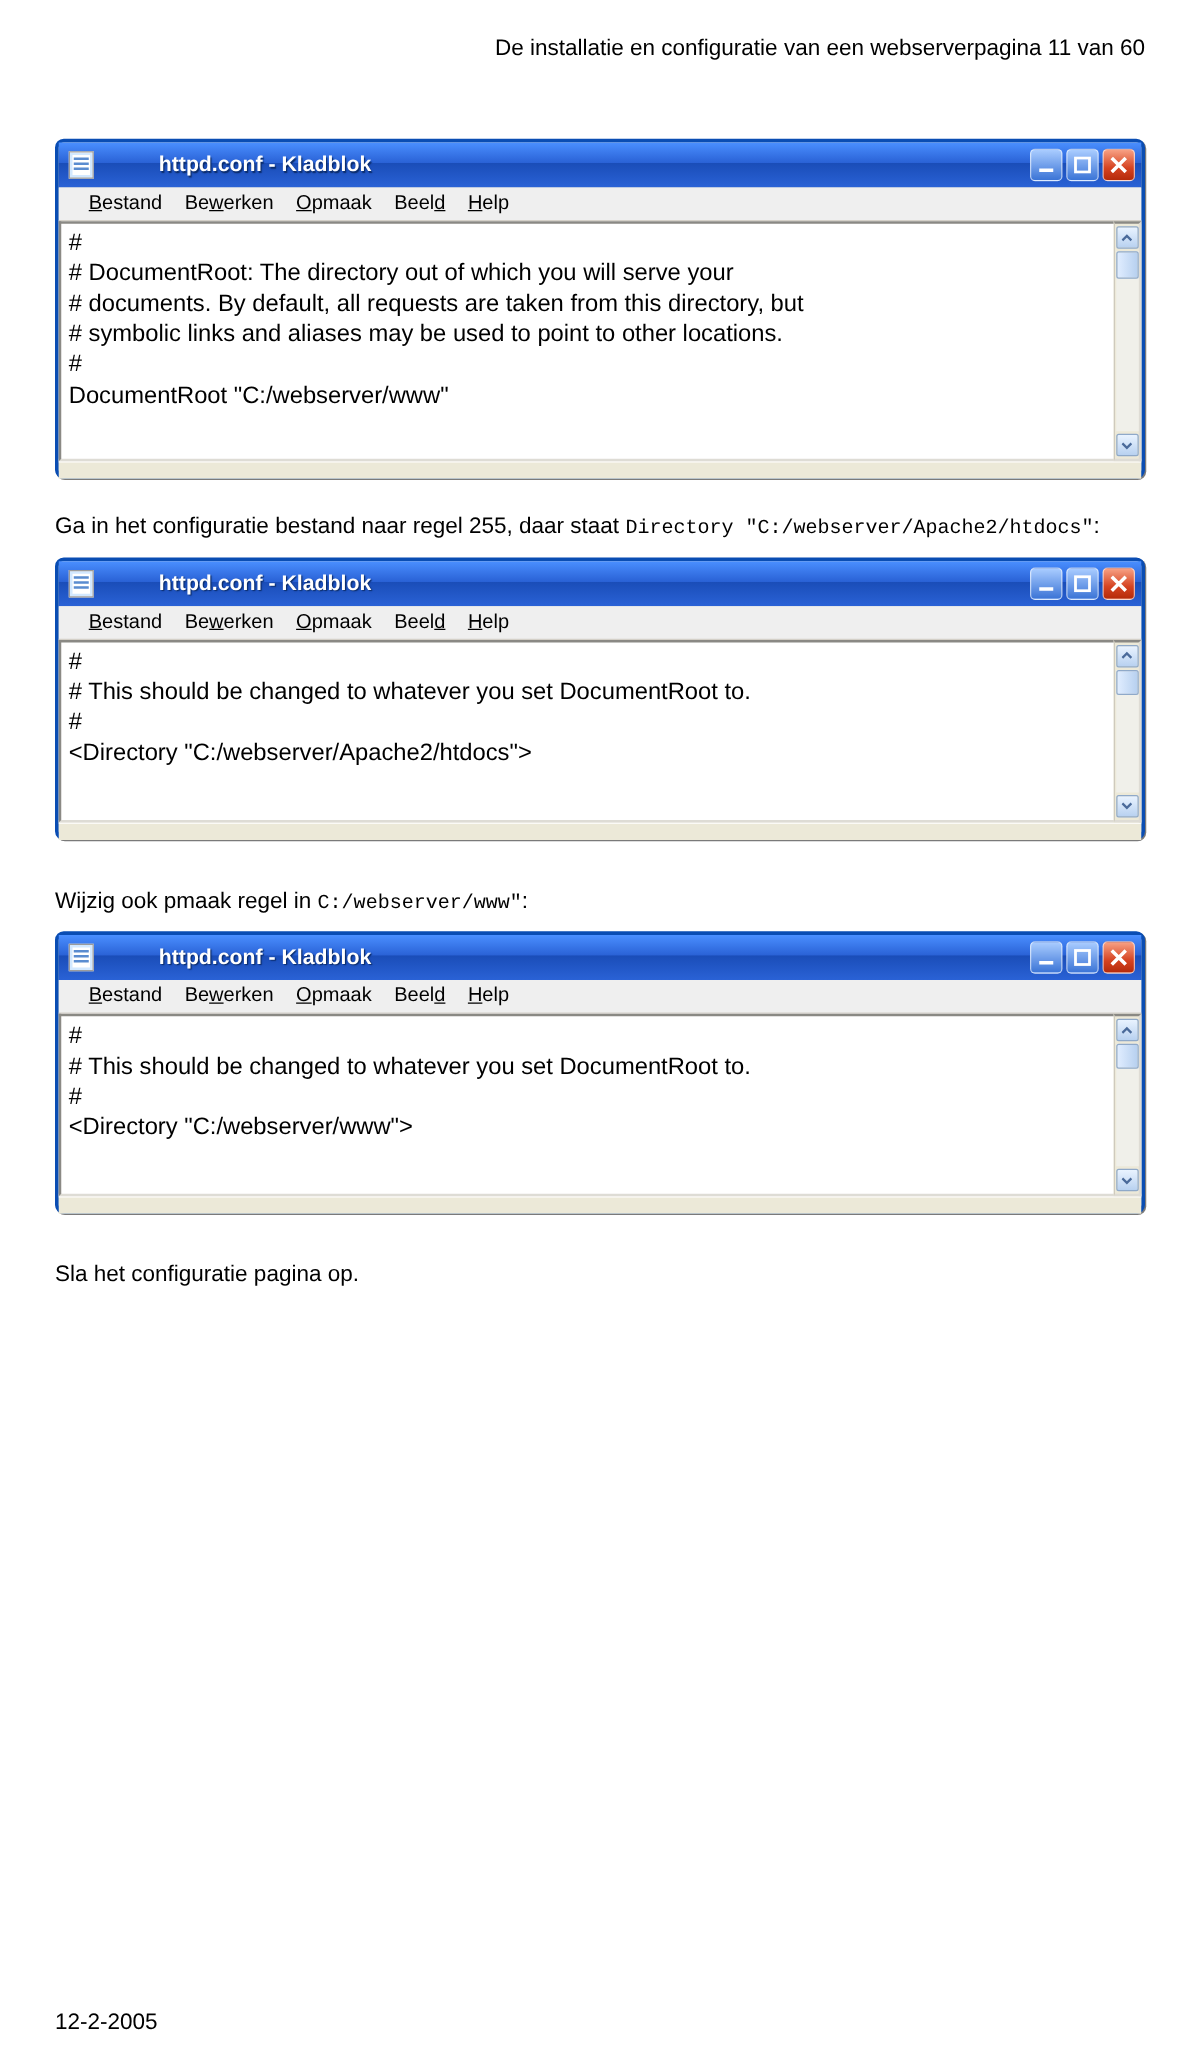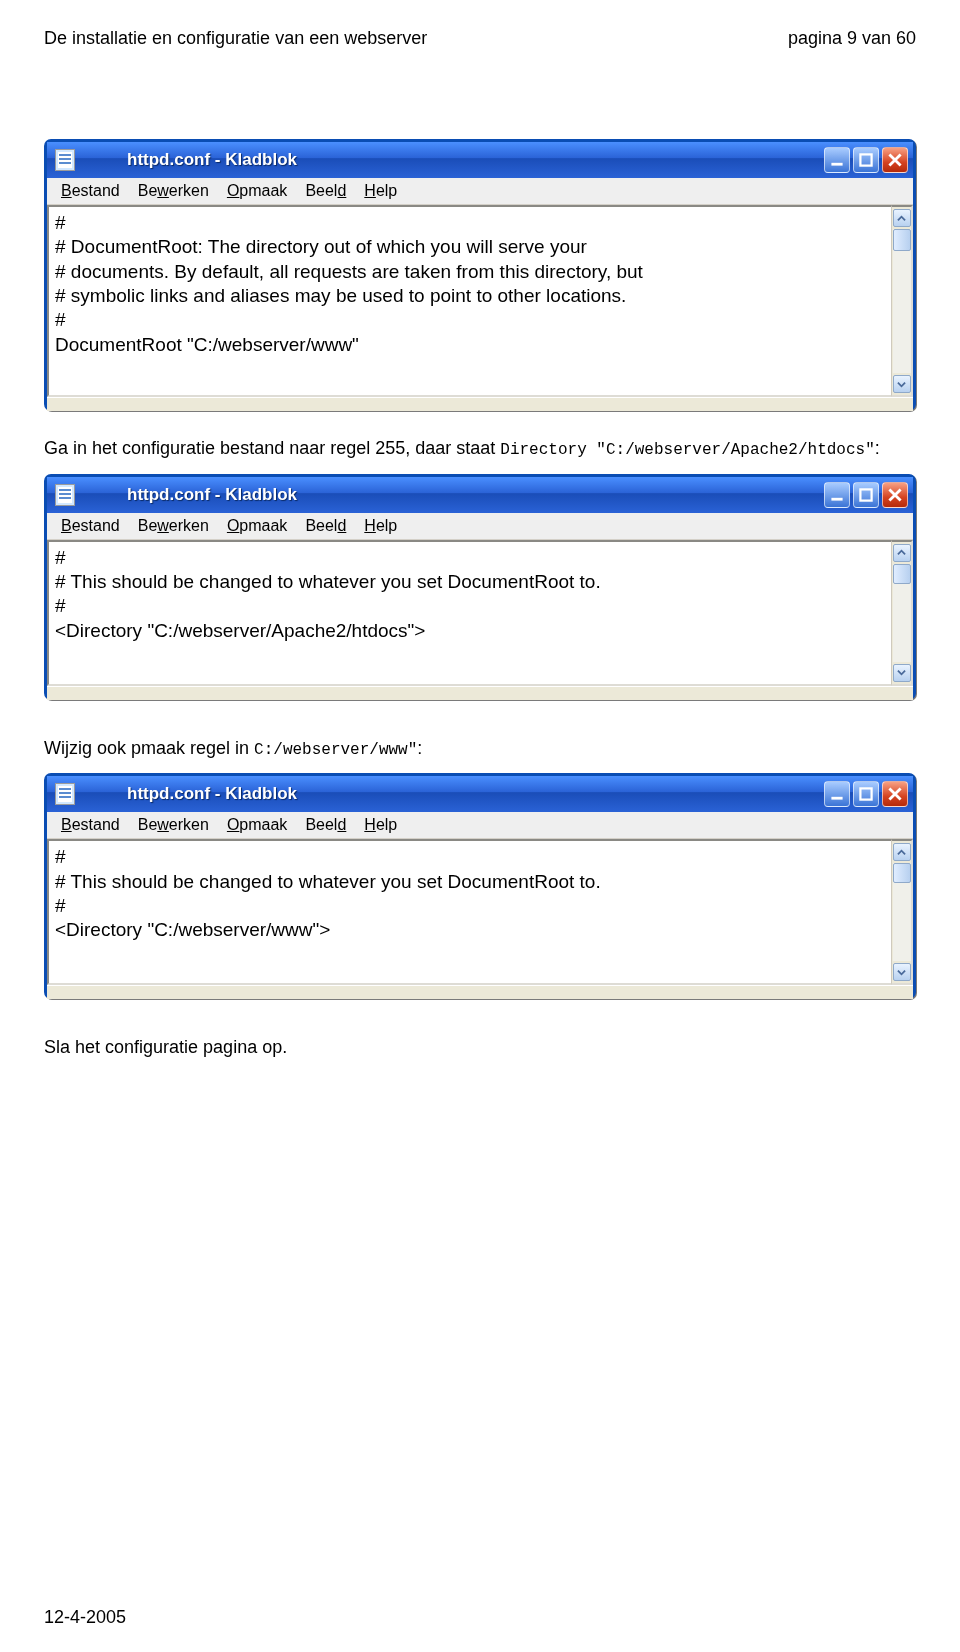--- a/index.html
+++ b/index.html
@@ -6,21 +6,21 @@
   body {
     width: 960px;
     height: 1652px;
     background: #fff;
     font-family: Arial, Helvetica, sans-serif;
     font-size: 18px;
     color: #000;
     position: relative;
     padding: 28px 44px 0 44px;
   }
-  .header-row { display: flex; justify-content: space-between; margin-bottom: 90px; }
+  .header-row { display: flex; justify-content: flex-end; margin-bottom: 62px; }
   .header-left, .header-right { font-size: 18px; }
   .para { margin: 24px 0 12px 0; line-height: 1.35; }
   .codefrag { font-family: "Courier New", Courier, monospace; font-size: 16px; }
 
   
   .np-window {
     border: 3px solid #0a4db3;
     border-radius: 7px;
     background: #ece9d8;
     box-shadow: 1px 1px 0 #7a7a7a;
@@ -64,21 +64,21 @@
     background: linear-gradient(to bottom, #a9ccff 0%, #3b74d6 100%);
   }
   .np-btn.close {
     background: linear-gradient(to bottom, #f7a083 0%, #d54321 60%, #b52a0a 100%);
   }
   .np-btn svg { width: 14px; height: 14px; }
 
   .np-menubar {
     background: #efefef;
     border-bottom: 1px solid #d4d0c8;
-    padding: 4px 14px;
+    padding: 4px 24px;
     display: flex; gap: 18px;
     font-size: 16px;
   }
   .np-menu-item .ul { text-decoration: underline; }
   .np-client {
     display: flex;
     background: #fff;
   }
   .np-text {
     flex: 1;
@@ -127,21 +127,21 @@
     bottom: 24px; left: 44px; right: 44px;
     display: flex; justify-content: space-between;
     font-size: 18px;
   }
 </style>
 </head>
 <body>
 
 <div class="header-row">
   <div class="header-left">De installatie en configuratie van een webserver</div>
-  <div class="header-right">pagina 9 van 60</div>
+  <div class="header-right">pagina 11 van 60</div>
 </div>
 
 <div class="np-window" style="height:272px;">
   <div class="np-titlebar">
     <div class="np-icon"></div>
     <div class="np-title">httpd.conf - Kladblok</div>
     <div class="np-ctrls">
       <div class="np-btn min">
         <svg viewBox="0 0 10 10">
             <rect x="1" y="7" width="8" height="2" fill="#fff"></rect>
@@ -304,14 +304,14 @@
     </div>
   </div>
   <div class="np-statusbar"></div>
 </div>
 
 <p class="para" style="margin-top:36px; line-height:1.4;">
   <span>Sla het configuratie pagina op.</span><br>
 </p>
 
 <div class="footer">
-  <div>12-4-2005</div>
+  <div>12-2-2005</div>
 </div>
 
 </body></html>

